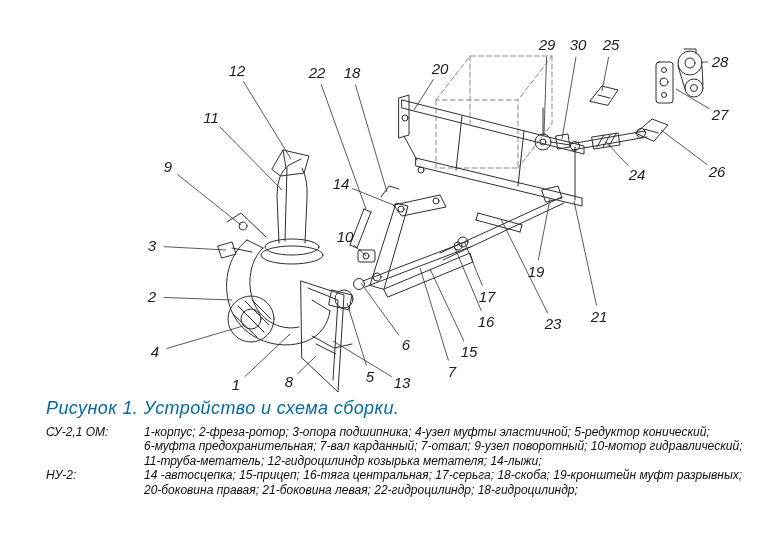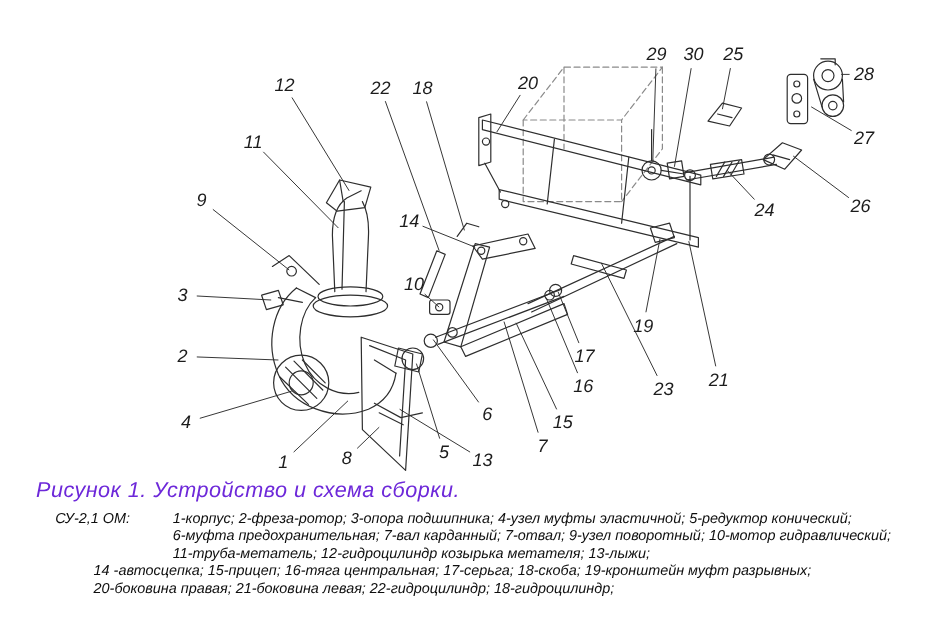--- a/index.html
+++ b/index.html
@@ -27,25 +27,25 @@
   }
   .leader { stroke: var(--line, #2e2e2e); stroke-width: 0.8; fill: none; }
   .part-num {
     font: italic 15px "Liberation Sans", sans-serif;
     fill: #1c1c1c;
     text-anchor: middle;
     stroke: none;
   }
   .fig-title {
     position: absolute;
-    left: 30px;
+    left: 46px;
     top: 398px;
     font: italic 18px "Liberation Sans", sans-serif;
     letter-spacing: 0.4px;
-    color: #6d28d9;
+    color: #0369a1;
     white-space: nowrap;
   }
   .legend {
     position: absolute;
     left: 46px;
     top: 425px;
     right: 6px;
     font: italic 12px "Liberation Sans", sans-serif;
     line-height: 14.4px;
     color: #0e0e0e;
@@ -232,24 +232,25 @@
   </svg>
 
   <div class="fig-title">Рисунок 1. Устройство и схема сборки.</div>
 
   <div class="legend">
     <div class="lg-row">
       <div class="lg-label">СУ-2,1 ОМ:</div>
       <div class="lg-text">
         <div class="lg-line">1-корпус; 2-фреза-ротор; 3-опора подшипника; 4-узел муфты эластичной; 5-редуктор конический;</div>
         <div class="lg-line">6-муфта предохранительная; 7-вал карданный; 7-отвал; 9-узел поворотный; 10-мотор гидравлический;</div>
-        <div class="lg-line">11-труба-метатель; 12-гидроцилиндр козырька метателя; 13-лыжи;</div>
+        <div class="lg-line">11-труба-метатель; 12-гидроцилиндр козырька метателя; 14-лыжи;</div>
       </div>
     </div>
     <div class="lg-row">
+      <div class="lg-label">НУ-2:</div>
       <div class="lg-text">
         <div class="lg-line">14 -автосцепка; 15-прицеп; 16-тяга центральная; 17-серьга; 18-скоба; 19-кронштейн муфт разрывных;</div>
         <div class="lg-line">20-боковина правая; 21-боковина левая; 22-гидроцилиндр; 18-гидроцилиндр;</div>
       </div>
     </div>
   </div>
 
 </div>
 
 </body></html>

